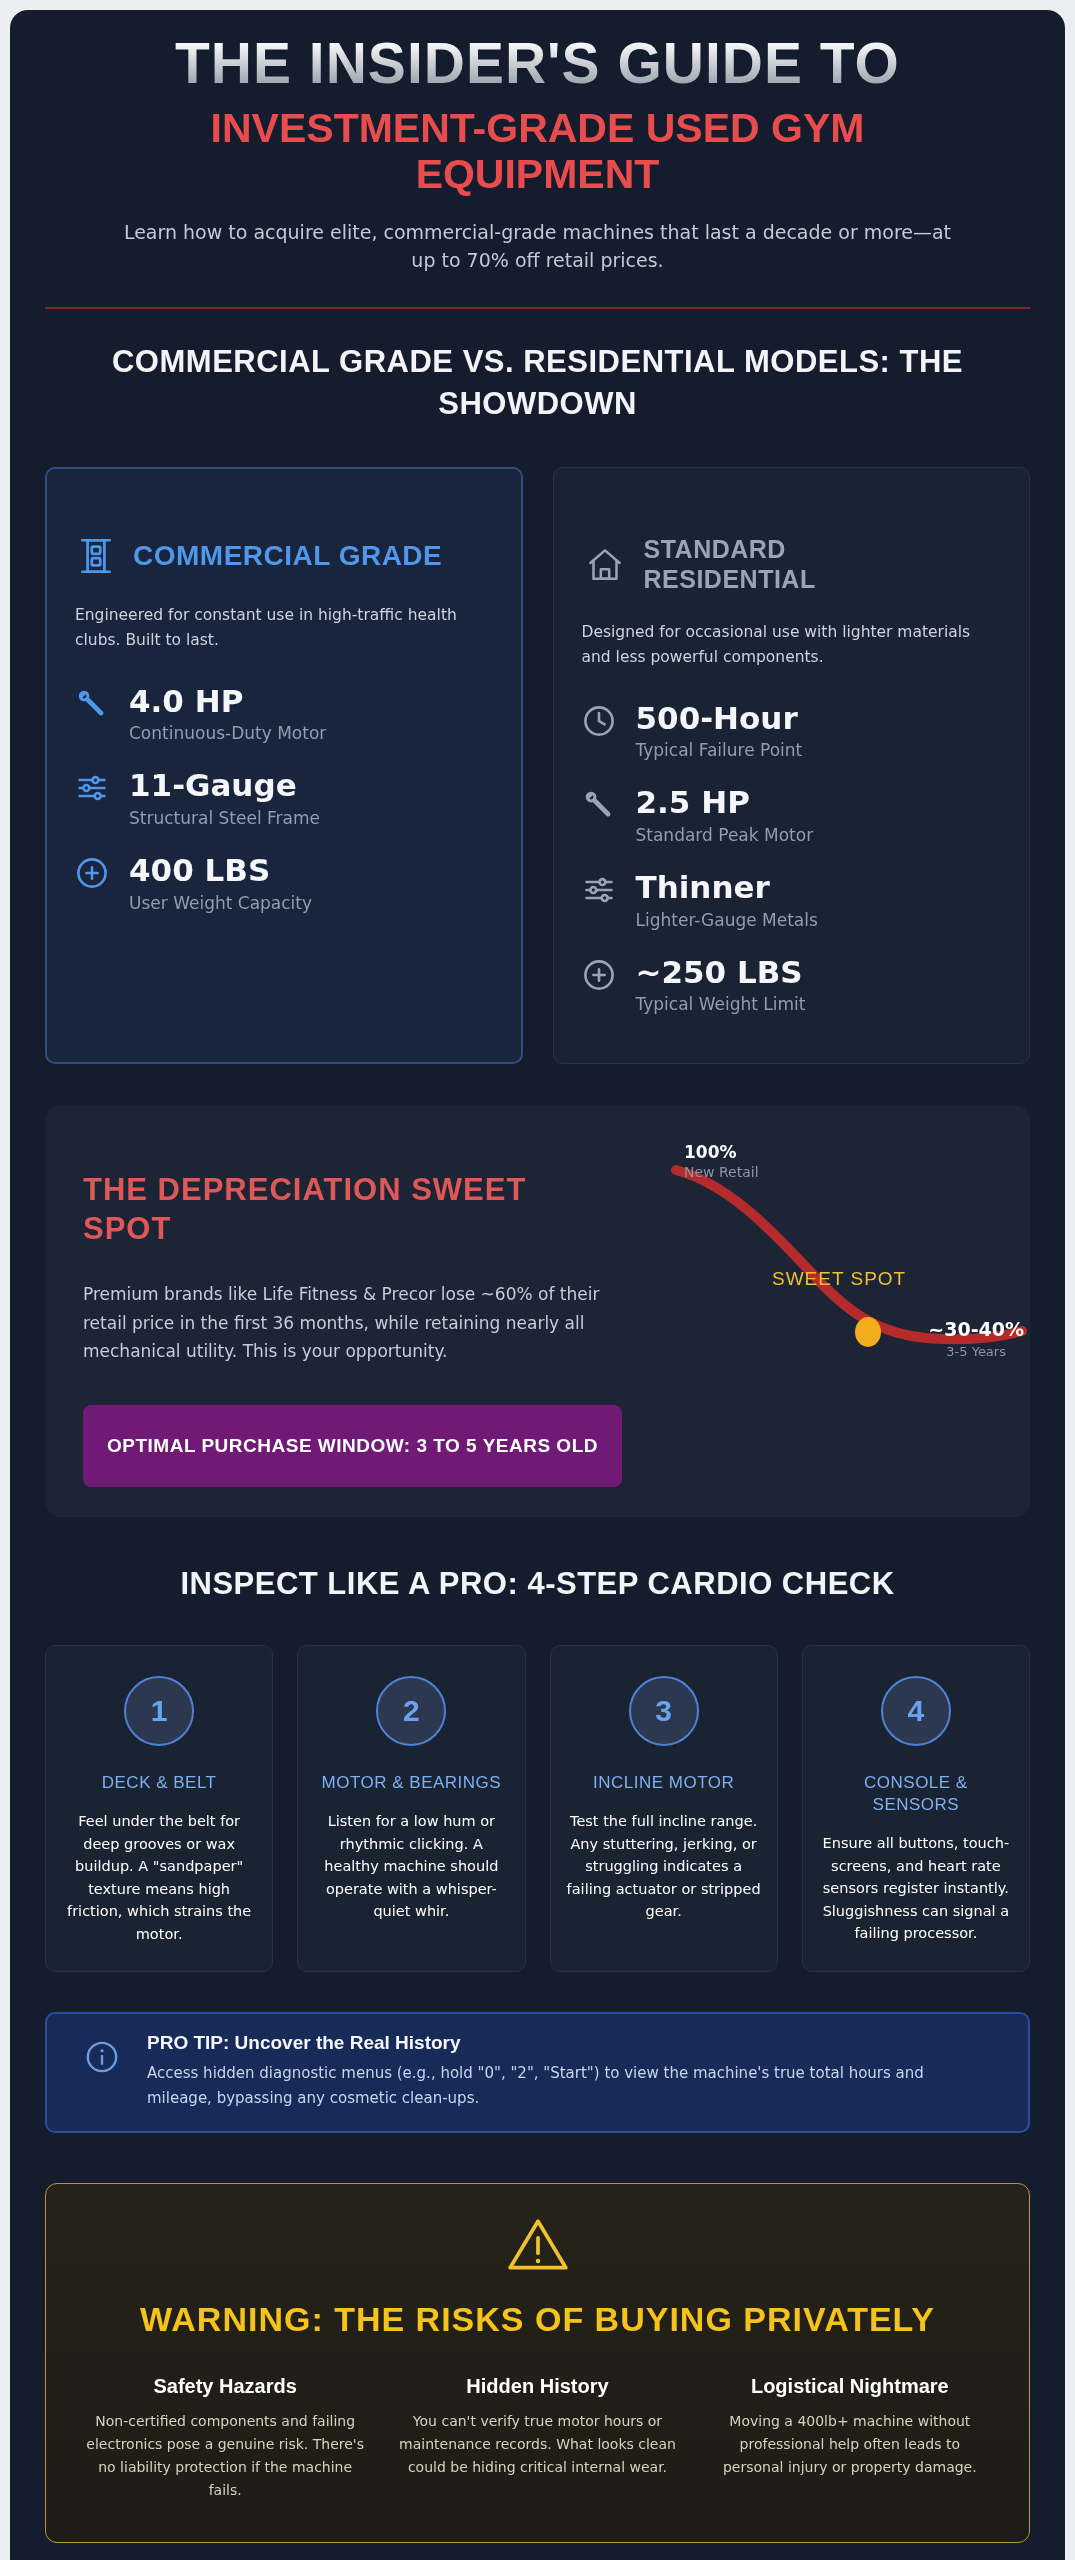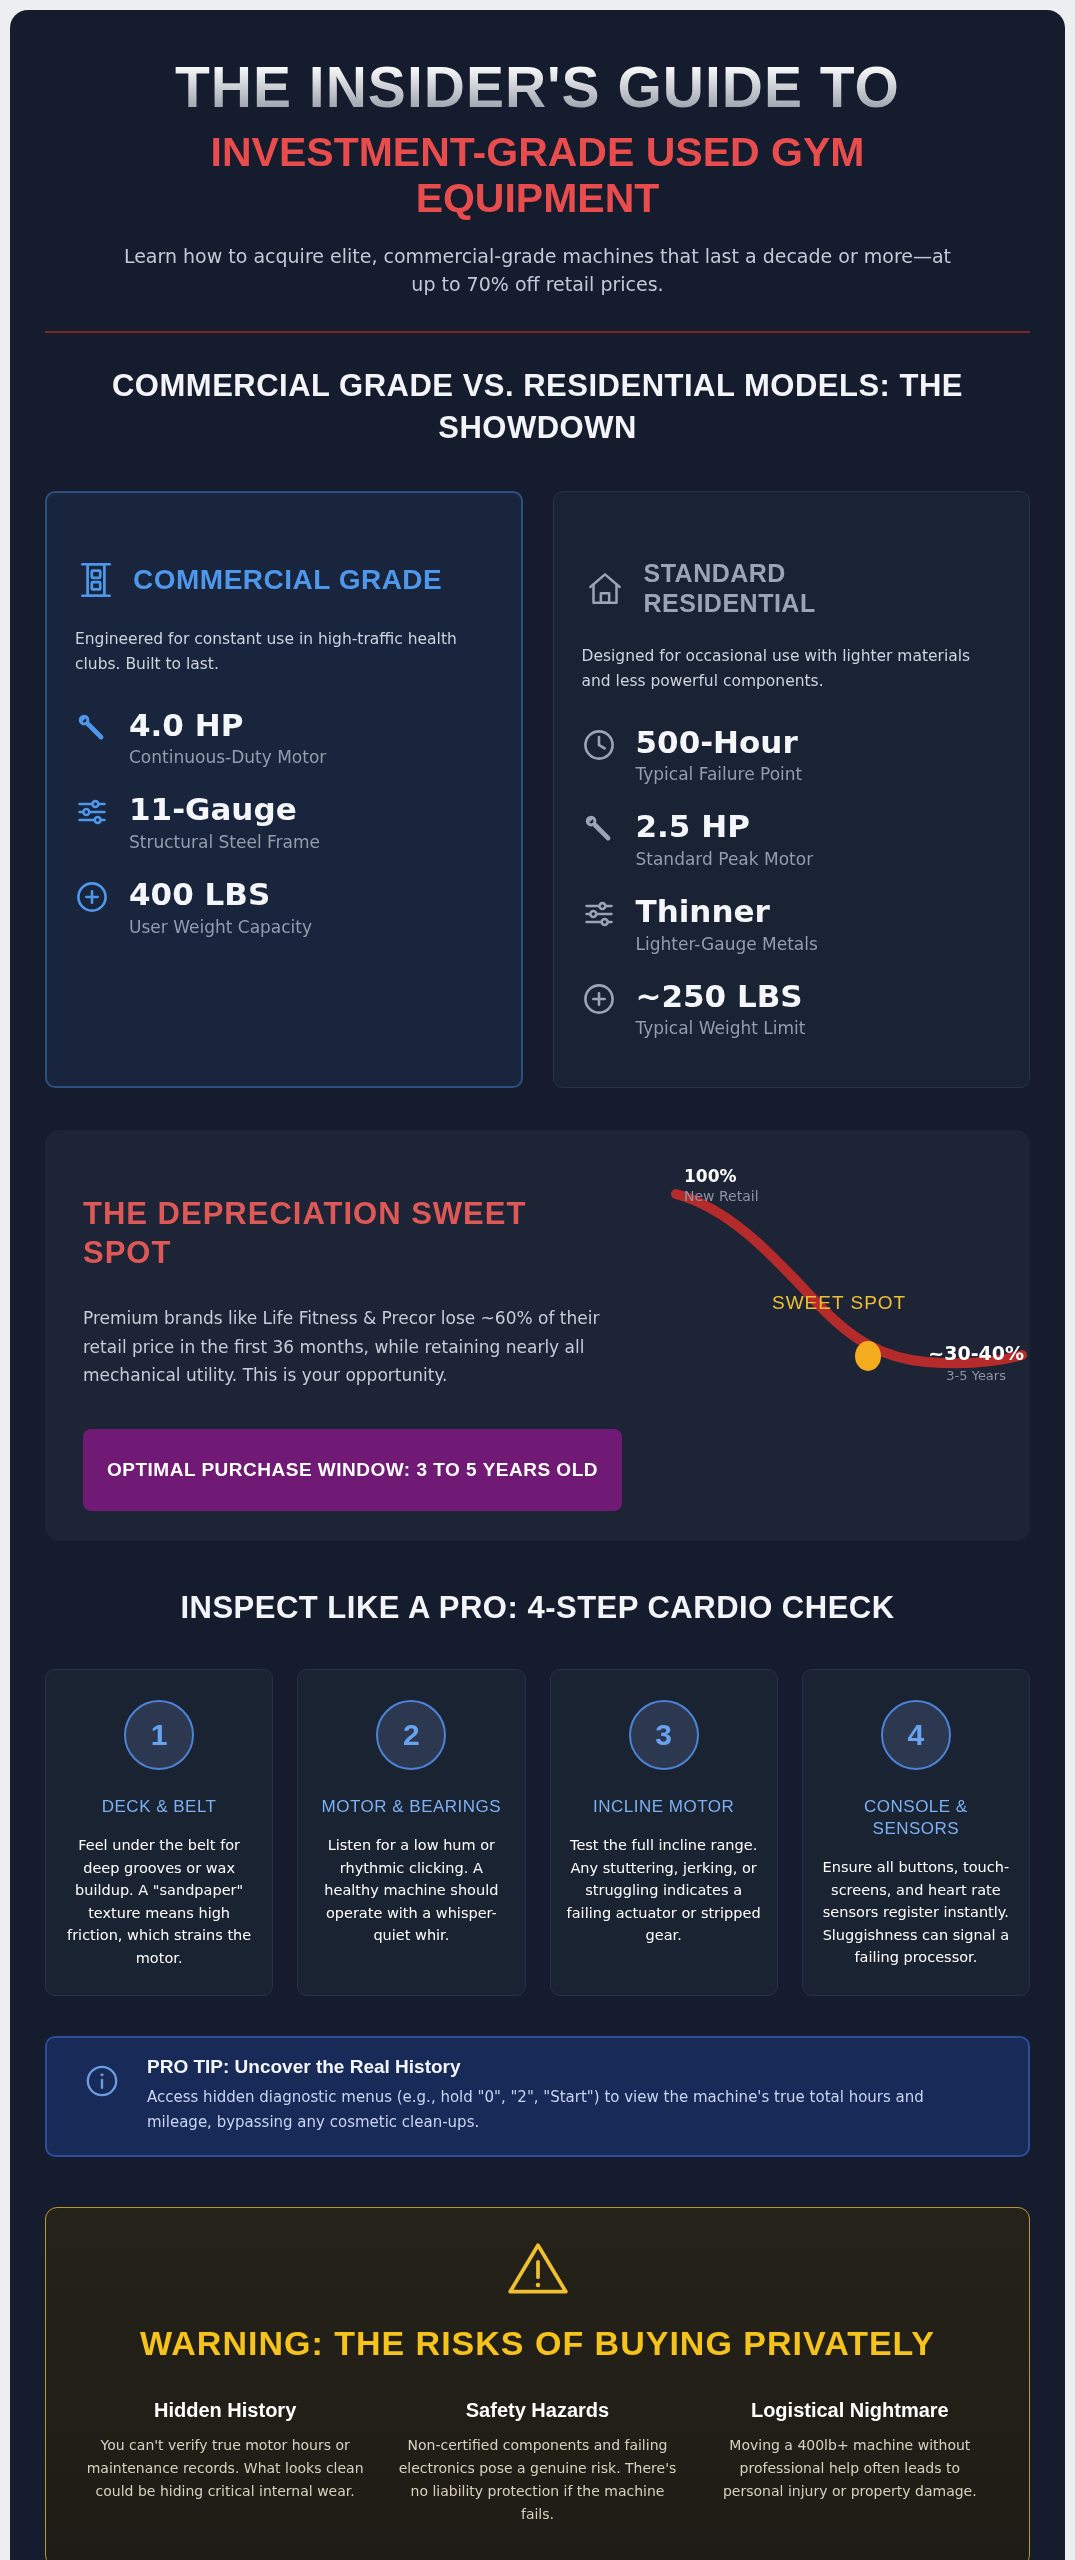--- a/index.html
+++ b/index.html
@@ -14,21 +14,21 @@
     width: 1055px;
     min-height: 2536px;
     background: #151c2d;
     border-radius: 18px;
     padding: 0 35px;
     box-sizing: border-box;
     overflow: hidden;
   }
 
   
-  .hero { text-align: center; padding-top: 44px; }
+  .hero { text-align: center; padding-top: 20px; }
   .hero-title {
     font-family: "Liberation Sans", sans-serif;
     font-weight: bold;
     font-size: 57px;
     letter-spacing: 1px;
     background: linear-gradient(180deg, #ffffff 15%, #848d99 100%);
     -webkit-background-clip: text;
     background-clip: text;
     color: transparent;
     margin: 0;
@@ -485,26 +485,26 @@
     <span style="display:inline-block;">
       <svg width="66" height="58" viewBox="0 0 64 56" fill="none" stroke="#f0c030" stroke-width="3.6" stroke-linecap="round" stroke-linejoin="round">
         <path d="M32 5 L59 50 H5 Z"></path>
         <path d="M32 21 V36"></path>
         <circle cx="32" cy="43.5" r="2.2" fill="#f0c030" stroke="none"></circle>
       </svg>
     </span>
     <h3 class="warning-title">WARNING: THE RISKS OF BUYING PRIVATELY</h3>
     <div class="warning-grid">
       <div>
+        <div class="warning-item-title">Safety Hazards</div>
+        <div class="warning-item-body">Non-certified components and failing electronics pose a genuine risk. There's no liability protection if the machine fails.</div>
+      </div>
+      <div>
         <div class="warning-item-title">Hidden History</div>
         <div class="warning-item-body">You can't verify true motor hours or maintenance records. What looks clean could be hiding critical internal wear.</div>
-      </div>
-      <div>
-        <div class="warning-item-title">Safety Hazards</div>
-        <div class="warning-item-body">Non-certified components and failing electronics pose a genuine risk. There's no liability protection if the machine fails.</div>
       </div>
       <div>
         <div class="warning-item-title">Logistical Nightmare</div>
         <div class="warning-item-body">Moving a 400lb+ machine without professional help often leads to personal injury or property damage.</div>
       </div>
     </div>
   </section>
 
   <section class="cta-card">
     

